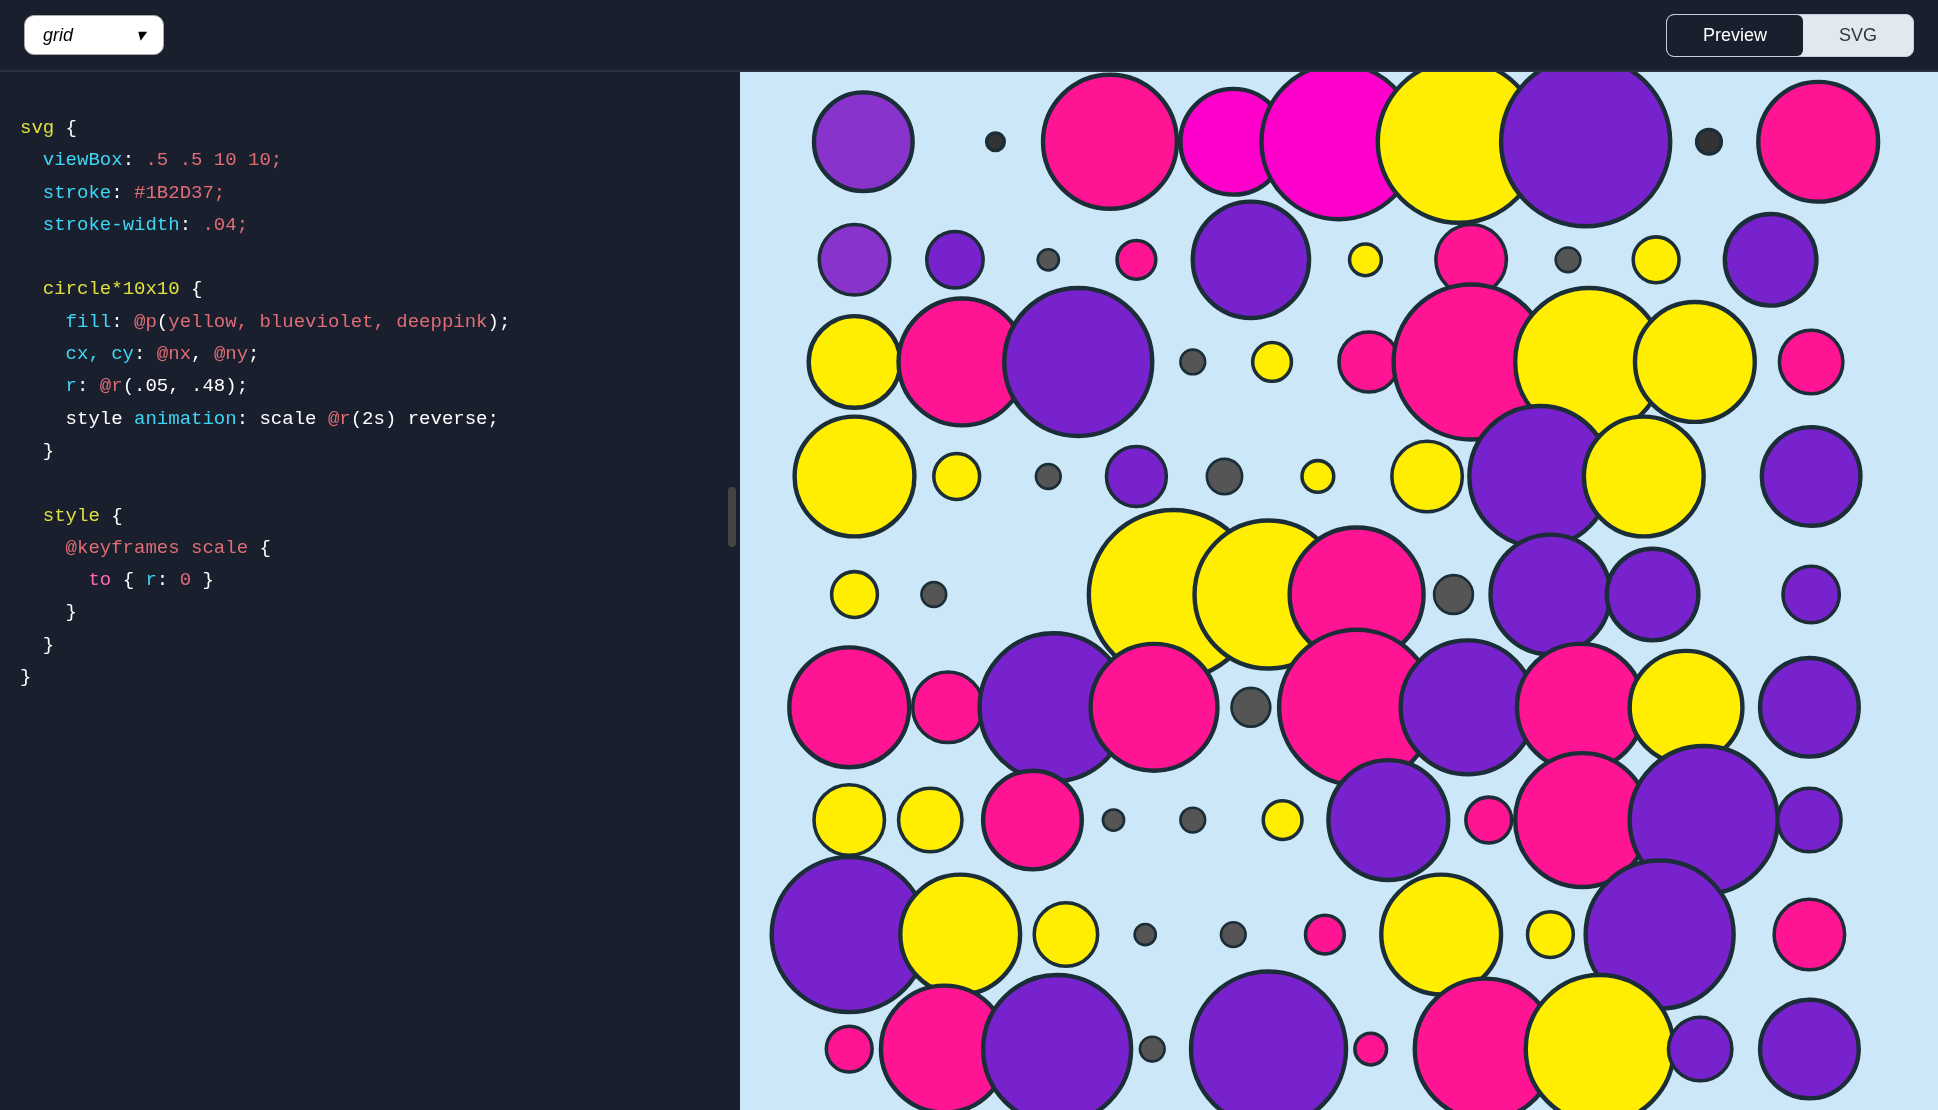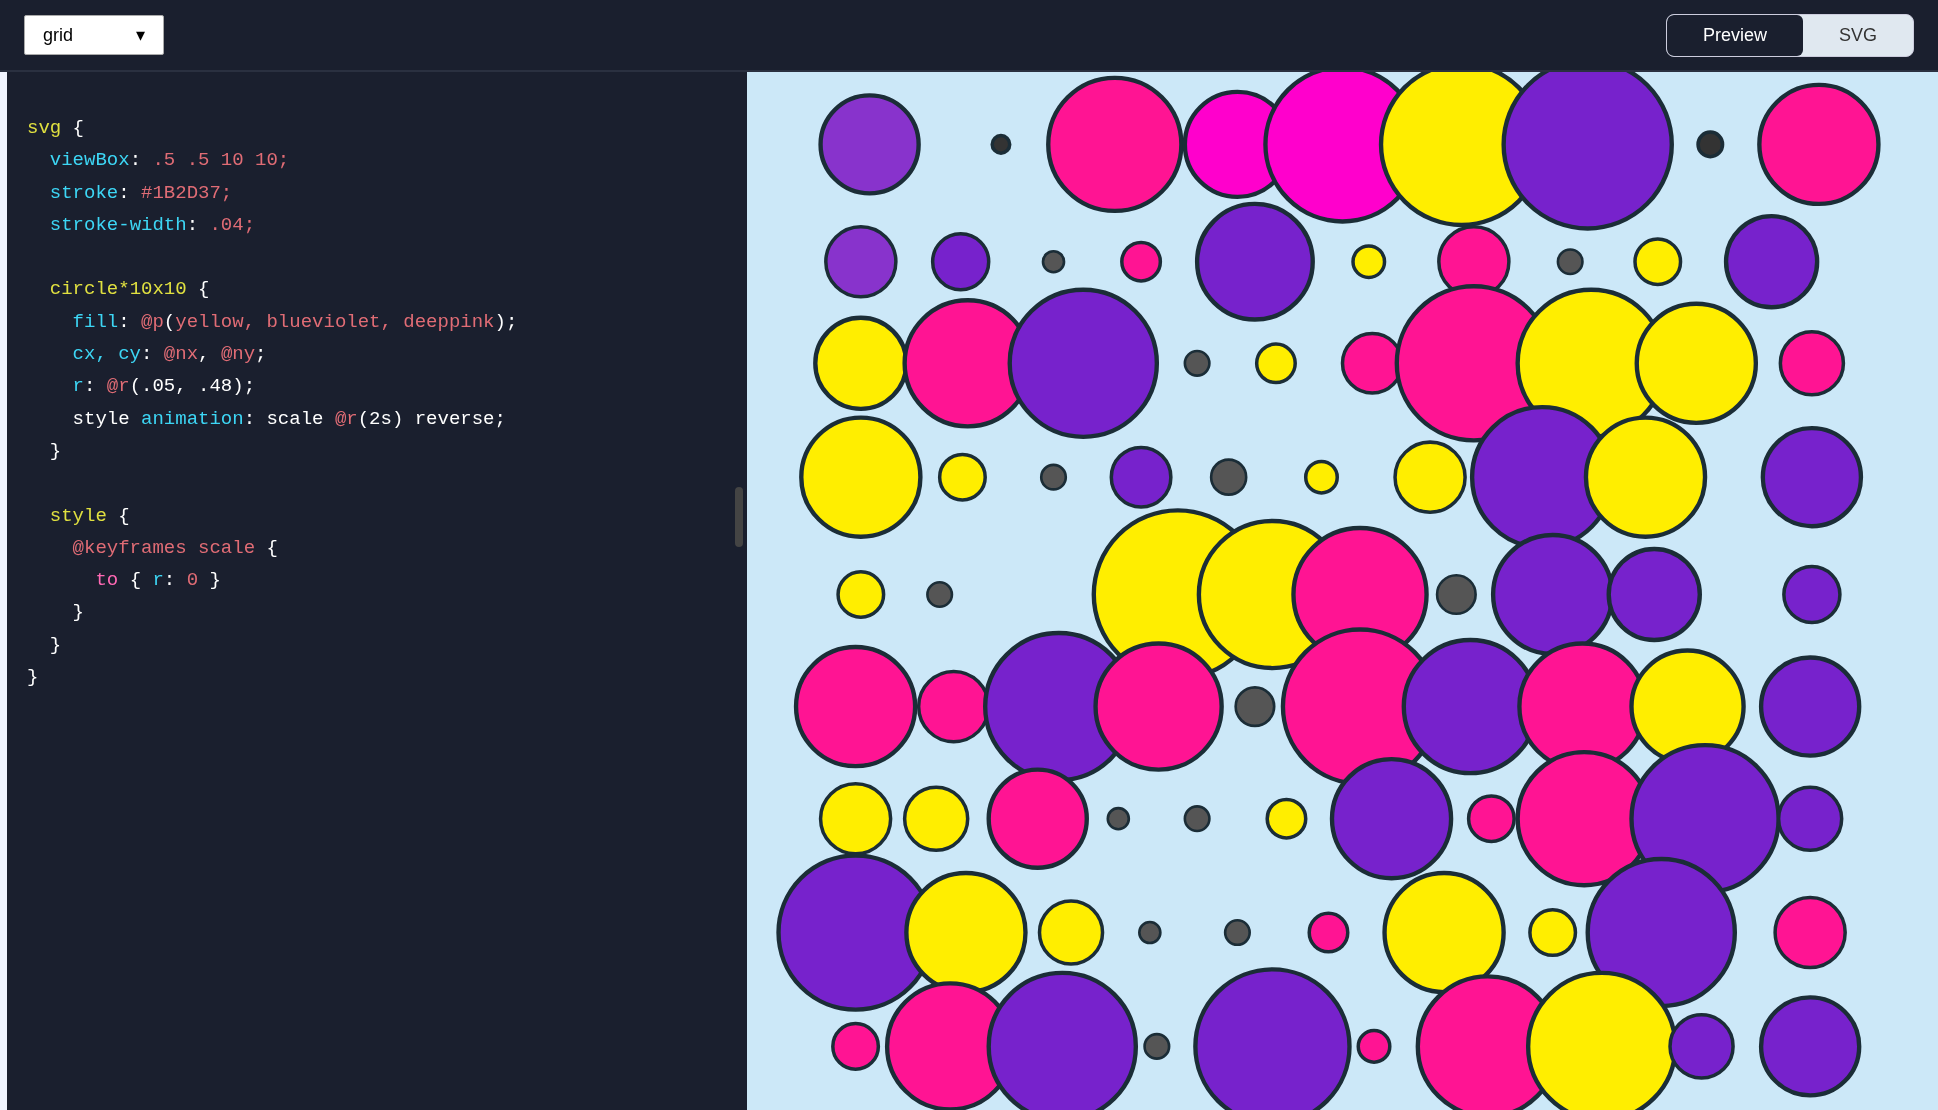--- a/index.html
+++ b/index.html
@@ -33,30 +33,31 @@
       margin-left: 4px;
     }
     .header-center {
       display: flex;
       align-items: center;
       gap: 16px;
     }
     .dropdown {
       background: #fff;
       border: 1.5px solid #aaa;
-      border-radius: 2px;
+      border-radius: 10px;
       padding: 8px 18px;
       font-size: 18px;
       font-family: sans-serif;
       display: flex;
       align-items: center;
       gap: 12px;
       cursor: pointer;
       min-width: 140px;
       justify-content: space-between;
+      font-style: italic;
     }
     .header-right {
       display: flex;
       align-items: flex-start;
       background: #e0e8f0;
       border-radius: 8px;
       overflow: hidden;
       border: 1.5px solid #ccd;
     }
     .tab-btn {
@@ -84,21 +85,20 @@
     }
 
     
     .code-panel {
       width: 740px;
       background: #1a1f2e;
       padding: 40px 20px 40px 20px;
       overflow: auto;
       position: relative;
       flex-shrink: 0;
-      margin-left: 7px;
     }
     .code-content {
       font-size: 19px;
       line-height: 1.7;
       white-space: pre;
     }
     .c-keyword { color: #e0e040; }
     .c-val { color: #e06c75; }
     .c-at { color: #e06c75; }
     .c-white { color: #ffffff; }

